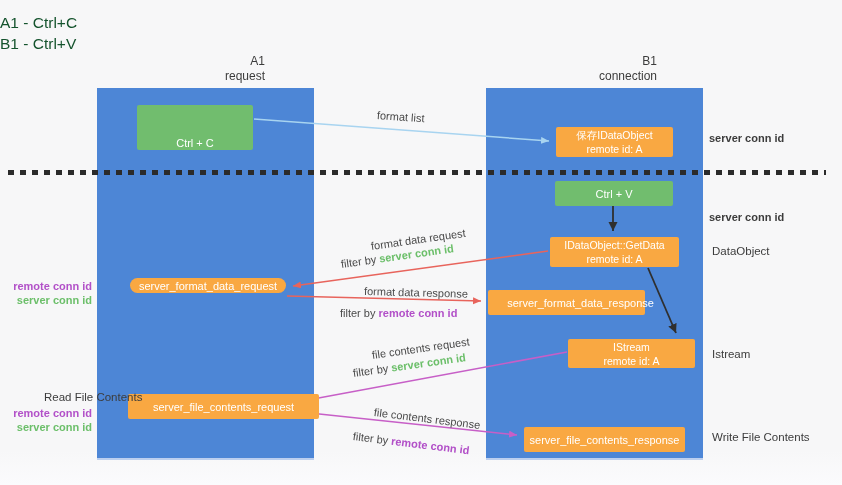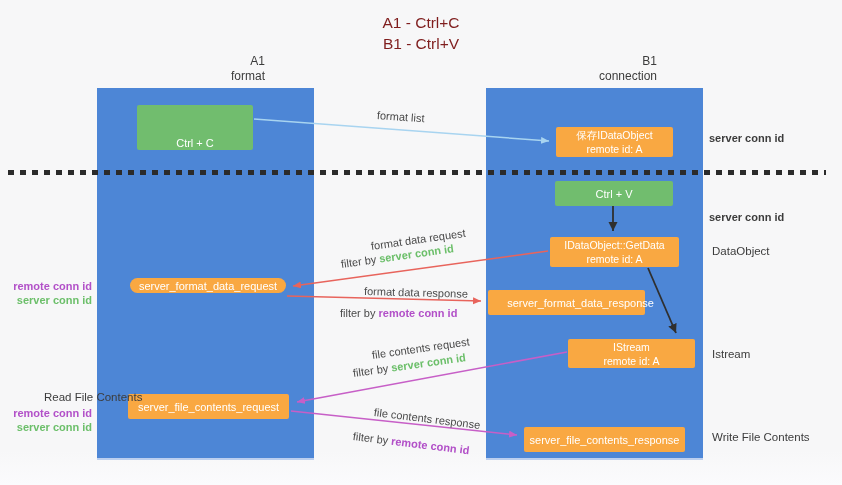--- a/index.html
+++ b/index.html
@@ -6,22 +6,22 @@
   html,body { width:842px; height:485px; }
   body {
     position:relative;
     font-family:"Liberation Sans", sans-serif;
     background:linear-gradient(180deg,#f7f7f8 0%, #f7f7f8 93%, #fbfbfd 100%);
     overflow:hidden;
     color:#3f3f3f;
   }
   .abs { position:absolute; }
   .diagram-title {
-    left:0; top:12px; width:842px; text-align:center;
-    font-size:15.5px; line-height:21px; color:#7f1d1d;
+    left:0; top:12px; width:842px; 
+    font-size:15.5px; line-height:21px; color:#14532d;
   }
   .col-header {
     top:54px; width:120px; text-align:right;
     font-size:12px; line-height:15px; color:#3c3c3c;
   }
   .column {
     top:88px; width:217px; height:372px;
     background:#4d86d6;
     border-bottom:2px solid #bccfef;
   }
@@ -49,21 +49,21 @@
 </head>
 <body>
 
 <div class="abs diagram-title">
   <div>A1 - Ctrl+C</div>
   <div>B1 - Ctrl+V</div>
 </div>
 
 <div class="abs col-header" style="left:145px;">
   <div>A1</div>
-  <div>format</div>
+  <div>request</div>
 </div>
 <div class="abs col-header" style="left:537px;">
   <div>B1</div>
   <div>connection</div>
 </div>
 
 <div class="abs column" style="left:97px;"></div>
 <div class="abs column" style="left:486px;"></div>
 
 <svg class="abs arrows" viewBox="0 0 842 485" xmlns="http://www.w3.org/2000/svg">
@@ -116,21 +116,21 @@
 
 <div class="abs node orange" style="left:488px; top:290px; width:157px; height:25px;padding-left:28px;">
   <div>server_format_data_response</div>
 </div>
 
 <div class="abs node orange" style="left:568px; top:339px; width:127px; height:29px; font-size:10.5px;">
   <div>IStream</div>
   <div>remote id: A</div>
 </div>
 
-<div class="abs node orange" style="left:128px; top:394px; width:161px; height:25px;">
+<div class="abs node orange" style="left:128px; top:394px; width:191px; height:25px;">
   <div>server_file_contents_request</div>
 </div>
 
 <div class="abs node orange" style="left:524px; top:427px; width:161px; height:25px;">
   <div>server_file_contents_response</div>
 </div>
 
 <div class="abs lbl tilt-dn-sm" style="left:377px; top:109px;">format list</div>
 
 <div class="abs lbl tilt-up" style="left:371px; top:240px;">format data request</div>

